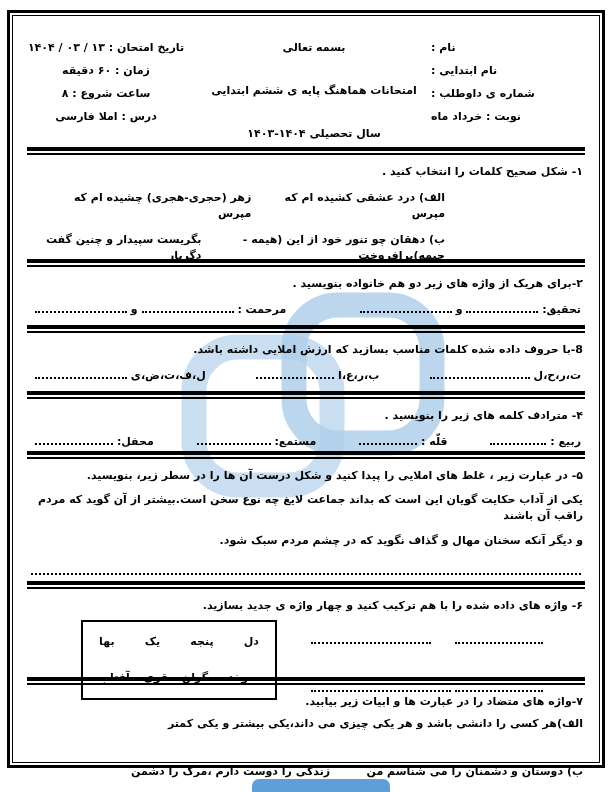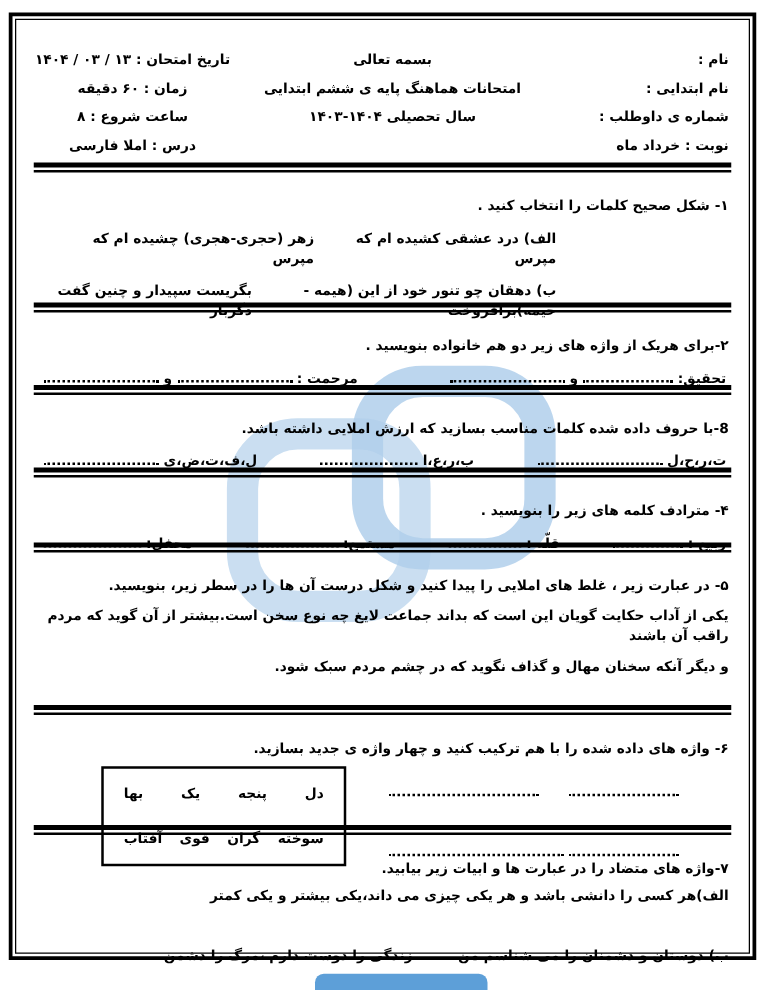--- a/index.html
+++ b/index.html
@@ -21,26 +21,26 @@
     position: absolute; top: 273px; left: 163px; width: 276px; height: 215px;
     z-index: 0; pointer-events: none; opacity: 0.8;
   }
   .bottom-accent {
     position: absolute; left: 252px; bottom: 0; width: 138px; height: 13px;
     background: #5d9fd8; border-radius: 7px 7px 0 0;
   }
   .content { position: relative; z-index: 1; height: 100%; display: flex; flex-direction: column; }
   .hdr { display: flex; flex-direction: row; padding: 8px 2px 2px; }
   .hdr-col { display: flex; flex-direction: column; }
-  .hdr-col.right { width: 152px; }
-  .hdr-col.center { flex: 1; text-align: center; }
+  .hdr-col.right { width: 152px; align-items: flex-end; }
+  .hdr-col.center { flex: 1; text-align: center; gap: 20px; }
   .hdr-col.left { width: 168px; text-align: right; padding-right: 14px; align-items: center; }
   .hline { font-size: 11px; font-weight: bold; line-height: 23px; white-space: nowrap; }
   .rule { border-top: 4px solid #000; border-bottom: 2px solid #000; height: 8px; flex: none; }
-  .sec { padding: 15px 2px 4px; flex: none; }
+  .sec { padding: 5px 2px 4px; flex: none; }
   .sec-title { font-size: 11px; font-weight: bold; line-height: 16px; margin: 4px 0 6px; }
   .txt { font-size: 11px; font-weight: bold; line-height: 16px; }
   .verse { display: flex; justify-content: space-between; padding: 0 138px 0 12px; margin-top: 10px; }
   .row-spread { display: flex; justify-content: space-between; align-items: baseline; margin-top: 10px; padding: 0 2px 0 6px; }
   .bl { display: inline-block; border-bottom: 2.5px dotted #000; height: 10px; vertical-align: baseline; }
   .bl-full { display: block; border-bottom: 2.5px dotted #000; height: 10px; margin: 16px 2px 0; }
   .center-line { text-align: right; margin-top: 9px; padding-left: 40px; }
   .q6-content { display: flex; align-items: center; margin-top: 4px; }
   .q6-blanks { flex: 1; padding: 6px 40px 0 34px; }
   .q6-blank-row { display: flex; justify-content: space-between; margin-bottom: 38px; }

